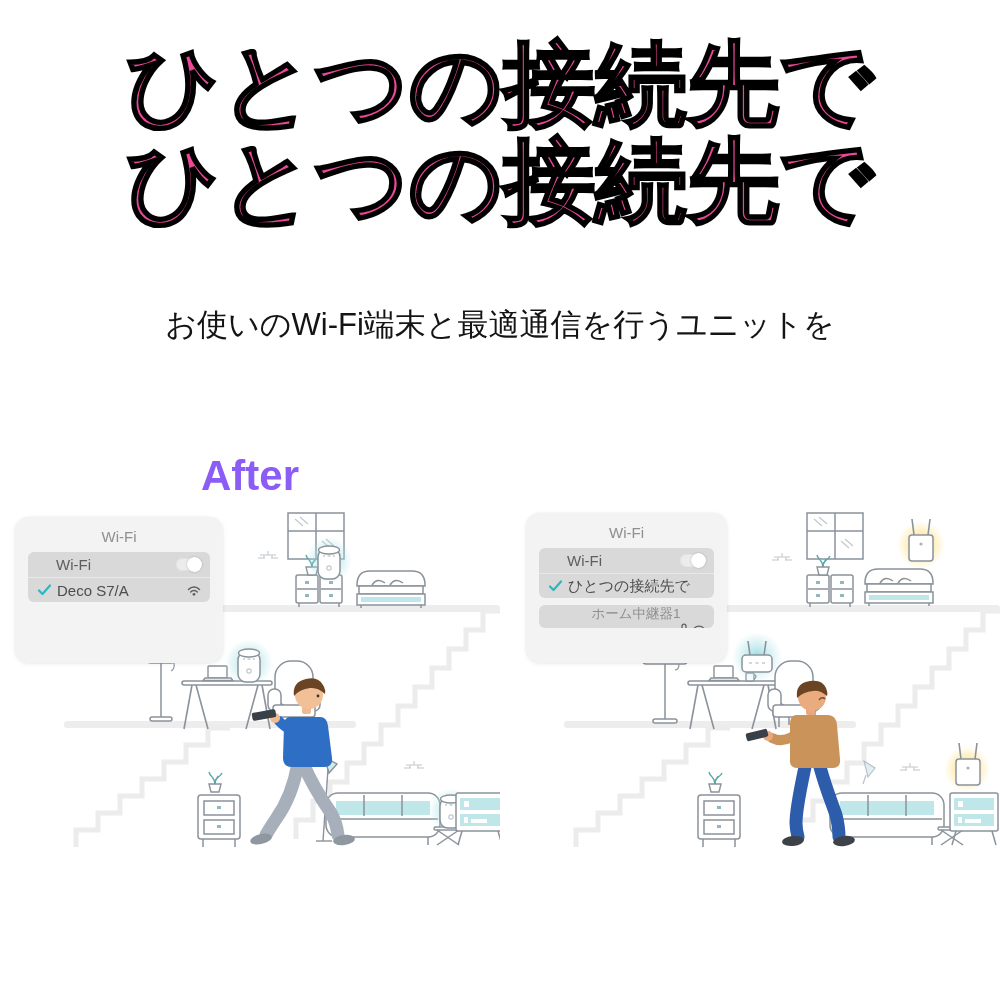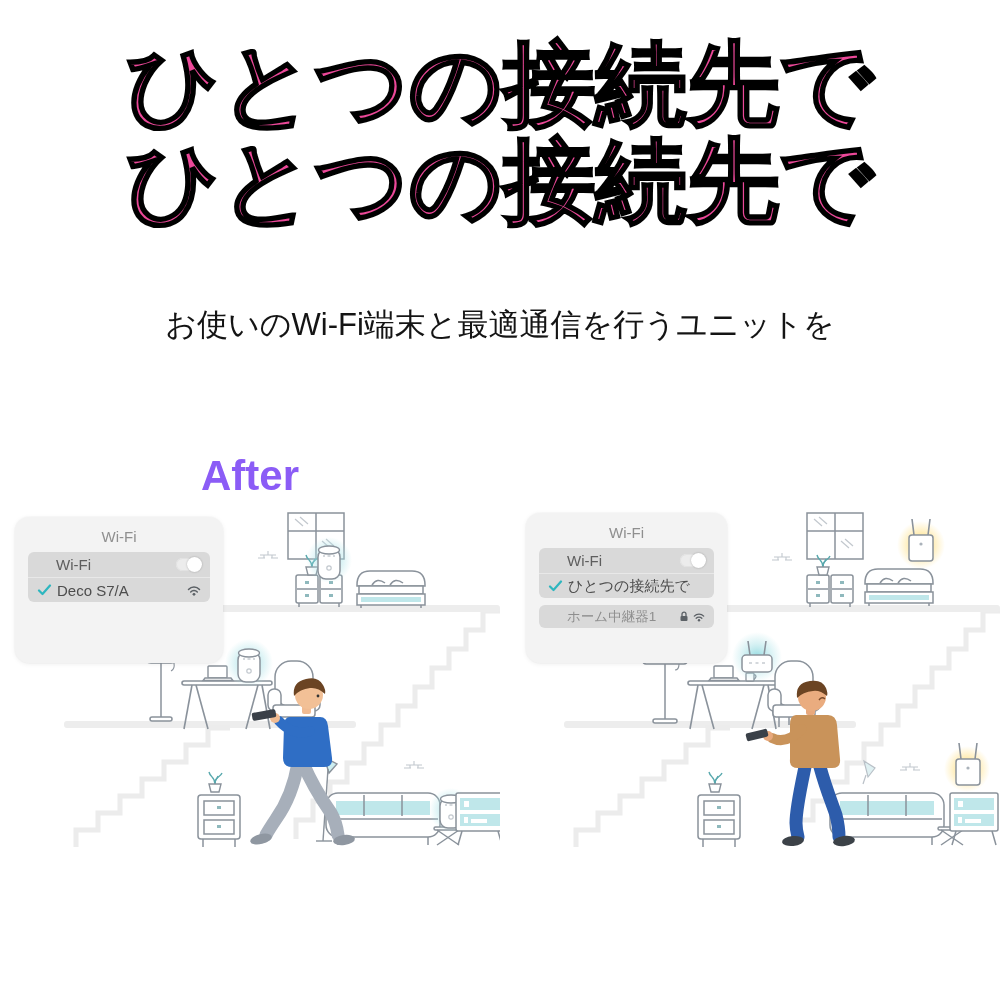--- a/index.html
+++ b/index.html
@@ -29,21 +29,21 @@
            font-size:15px;color:#5e5e5e;box-sizing:border-box;}
   .net-row + .net-row{border-top:1px solid #e8e8e8;}
   .lbl-indent{margin-left:19px;}
   .check{width:15px;height:12px;margin-right:5px;flex:0 0 auto;}
   .netname{color:#4d4d4d;}
   .toggle{margin-left:auto;width:25px;height:13px;border-radius:7px;background:#ececec;
           position:relative;box-shadow:inset 0 0 0 1px #e2e2e2;flex:0 0 auto;}
   .toggle::after{content:"";position:absolute;right:-1px;top:-1px;width:15px;height:15px;
           border-radius:50%;background:#fff;box-shadow:0 0 2px rgba(0,0,0,.28);}
   .right-icons{margin-left:auto;display:flex;align-items:center;gap:4px;}
-  .small-rows .net-row{font-size:13.5px;color:#8e8e8e;height:23px;}
+  .small-rows .net-row{font-size:13.5px;color:#8e8e8e;height:23px;flex-direction:column;}
 </style>
 </head>
 <body>
 
 <div class="canvas">
 
   <div class="headline">
     <div>ひとつの接続先で</div>
     <div>ひとつの接続先で</div>
   </div>

